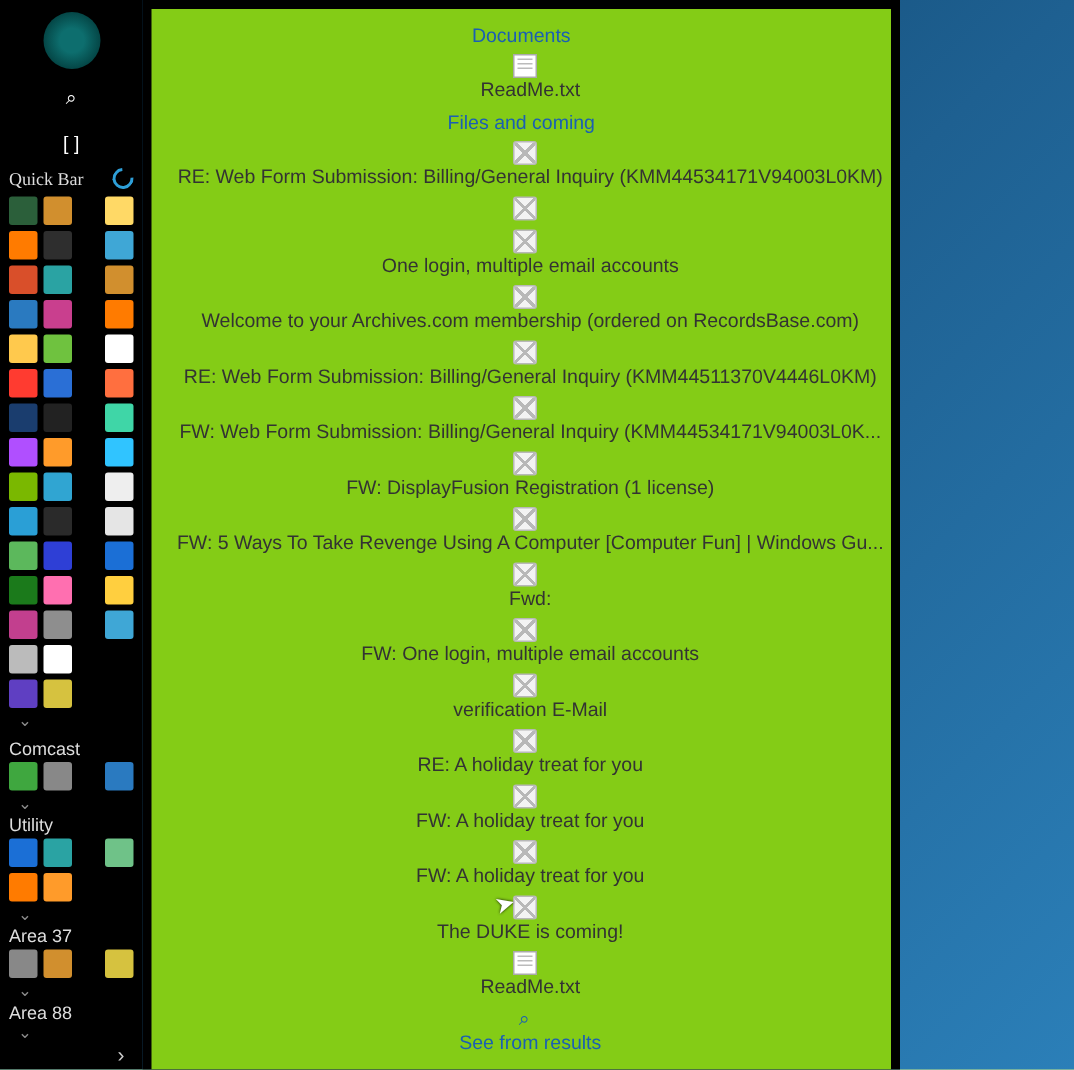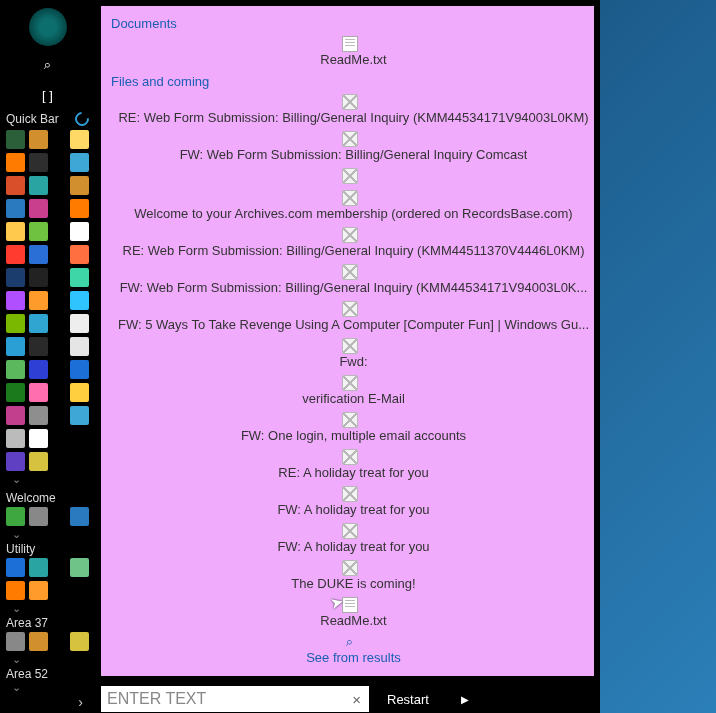--- a/index.html
+++ b/index.html
@@ -23,44 +23,45 @@
   flex-direction: column;
 }
 .taskbar-inner {
   display: flex;
   flex-direction: column;
   flex: 1;
 }
 .top-icons { display: flex; flex-direction: column; align-items: center; padding-top: 4px; }
 .round-icon { width: 38px; height: 38px; border-radius: 50%; background: radial-gradient(circle,#0d6e6e 30%,#033 90%); margin: 4px 0; }
 .tool-icon { width: 22px; height: 22px; margin: 4px 0; color: #fff; display:flex;align-items:center;justify-content:center;}
-.qb-row { display:flex; align-items:center; padding: 2px 6px; }
+.qb-row { display:flex; align-items:flex-start; padding: 2px 6px; font-family: Liberation Serif, serif; }
 .qb-grid-area { display:flex; }
 .qb-col { display:flex; flex-direction:column; width: 23px; align-items:center; }
 .qb-col.right { margin-left: auto; width: 23px; }
 .app-sq {
   width: 19px; height: 19px; margin: 2px 0;
   background: #444; border-radius: 2px;
 }
 .label-section { font-size: 12px; color: #ddd; padding: 4px 6px 2px 6px; }
 .chev { color:#888; font-size:11px; padding-left:12px;}
 .chev-right { text-align:right; padding-right:12px; color:#ccc; font-size:14px;}
 .clock-block { text-align:center; padding: 4px 0 6px 0; font-size:12px; color:#fff;}
 .popup {
   position: absolute;
   left: 95px; top: 0;
   width: 505px;
   background: #000;
   padding: 0 0 10px 0;
 }
 .results-pane {
-  background: #f0abfc;
+  background: #84cc16;
   margin: 6px 6px 0 6px;
   padding: 6px 0 8px 0;
   color: #333;
+  text-align: center;
 }
 .sect-head {
   color: #1a5fb4;
   font-size: 13px;
   padding: 4px 10px 2px 10px;
 }
 .result-row {
   display:flex; align-items:center;
   padding: 3px 10px 3px 22px;
   cursor: default;
@@ -170,21 +171,21 @@
           <div class="app-sq" style="background: rgb(238, 238, 238);"></div>
           <div class="app-sq" style="background: rgb(229, 229, 229);"></div>
           <div class="app-sq" style="background: rgb(27, 111, 214);"></div>
           <div class="app-sq" style="background: rgb(255, 207, 63);"></div>
           <div class="app-sq" style="background: rgb(63, 167, 214);"></div>
         </div>
     </div>
     <div class="chev">⌄</div>
 
     <div style="padding-top:4px">
-      <span class="label-section">Welcome</span>
+      <span class="label-section">Comcast</span>
     </div>
     <div class="qb-grid-area" style="padding:0 4px;">
       <div class="qb-col">
           <div class="app-sq" style="background:#3fa73f"></div>
         </div>
       <div class="qb-col">
           <div class="app-sq" style="background:#888"></div>
         </div>
       <div class="qb-col right">
           <div class="app-sq" style="background:#2a7ac0"></div>
@@ -215,21 +216,21 @@
         </div>
         <div class="qb-col">
           <div class="app-sq" style="background: rgb(209, 143, 46);"></div>
         </div>
         <div class="qb-col right">
           <div class="app-sq" style="background: rgb(214, 194, 63);"></div>
         </div>
       </div>
     <div class="chev">⌄</div>
 
-    <div><span class="label-section">Area 52</span></div>
+    <div><span class="label-section">Area 88</span></div>
     <div class="chev">⌄</div>
 
     <div class="chev-right">›</div>
   </div>
 
   <div class="clock-block">
     
     
     
   </div>
@@ -245,52 +246,56 @@
         </div>
       </div>
     <div class="sect-head">Files and coming</div>
     <div id="files-list">
         <div class="result-row">
           <span class="ric mail"></span>
           <span class="rt">RE: Web Form Submission: Billing/General Inquiry  (KMM44534171V94003L0KM)</span>
         </div>
         <div class="result-row">
           <span class="ric mail"></span>
-          <span class="rt">FW: Web Form Submission: Billing/General Inquiry Comcast</span>
-        </div>
-        <div class="result-row">
-          <span class="ric mail"></span>
+        </div>
+        <div class="result-row">
+          <span class="ric mail"></span>
+          <span class="rt">One login, multiple email accounts</span>
         </div>
         <div class="result-row">
           <span class="ric mail"></span>
           <span class="rt">Welcome to your Archives.com membership (ordered on RecordsBase.com)</span>
         </div>
         <div class="result-row">
           <span class="ric mail"></span>
           <span class="rt">RE: Web Form Submission: Billing/General Inquiry    (KMM44511370V4446L0KM)</span>
         </div>
         <div class="result-row">
           <span class="ric mail"></span>
           <span class="rt">FW: Web Form Submission: Billing/General Inquiry  (KMM44534171V94003L0K...</span>
         </div>
         <div class="result-row">
           <span class="ric mail"></span>
+          <span class="rt">FW: DisplayFusion Registration (1 license)</span>
+        </div>
+        <div class="result-row">
+          <span class="ric mail"></span>
           <span class="rt">FW: 5 Ways To Take Revenge Using A Computer [Computer Fun] | Windows  Gu...</span>
         </div>
         <div class="result-row">
           <span class="ric mail"></span>
           <span class="rt">Fwd:</span>
         </div>
         <div class="result-row">
           <span class="ric mail"></span>
+          <span class="rt">FW: One login, multiple email accounts</span>
+        </div>
+        <div class="result-row">
+          <span class="ric mail"></span>
           <span class="rt">verification E-Mail</span>
-        </div>
-        <div class="result-row">
-          <span class="ric mail"></span>
-          <span class="rt">FW: One login, multiple email accounts</span>
         </div>
         <div class="result-row">
           <span class="ric mail"></span>
           <span class="rt">RE: A holiday treat for you</span>
         </div>
         <div class="result-row">
           <span class="ric mail"></span>
           <span class="rt">FW: A holiday treat for you</span>
         </div>
         <div class="result-row">

